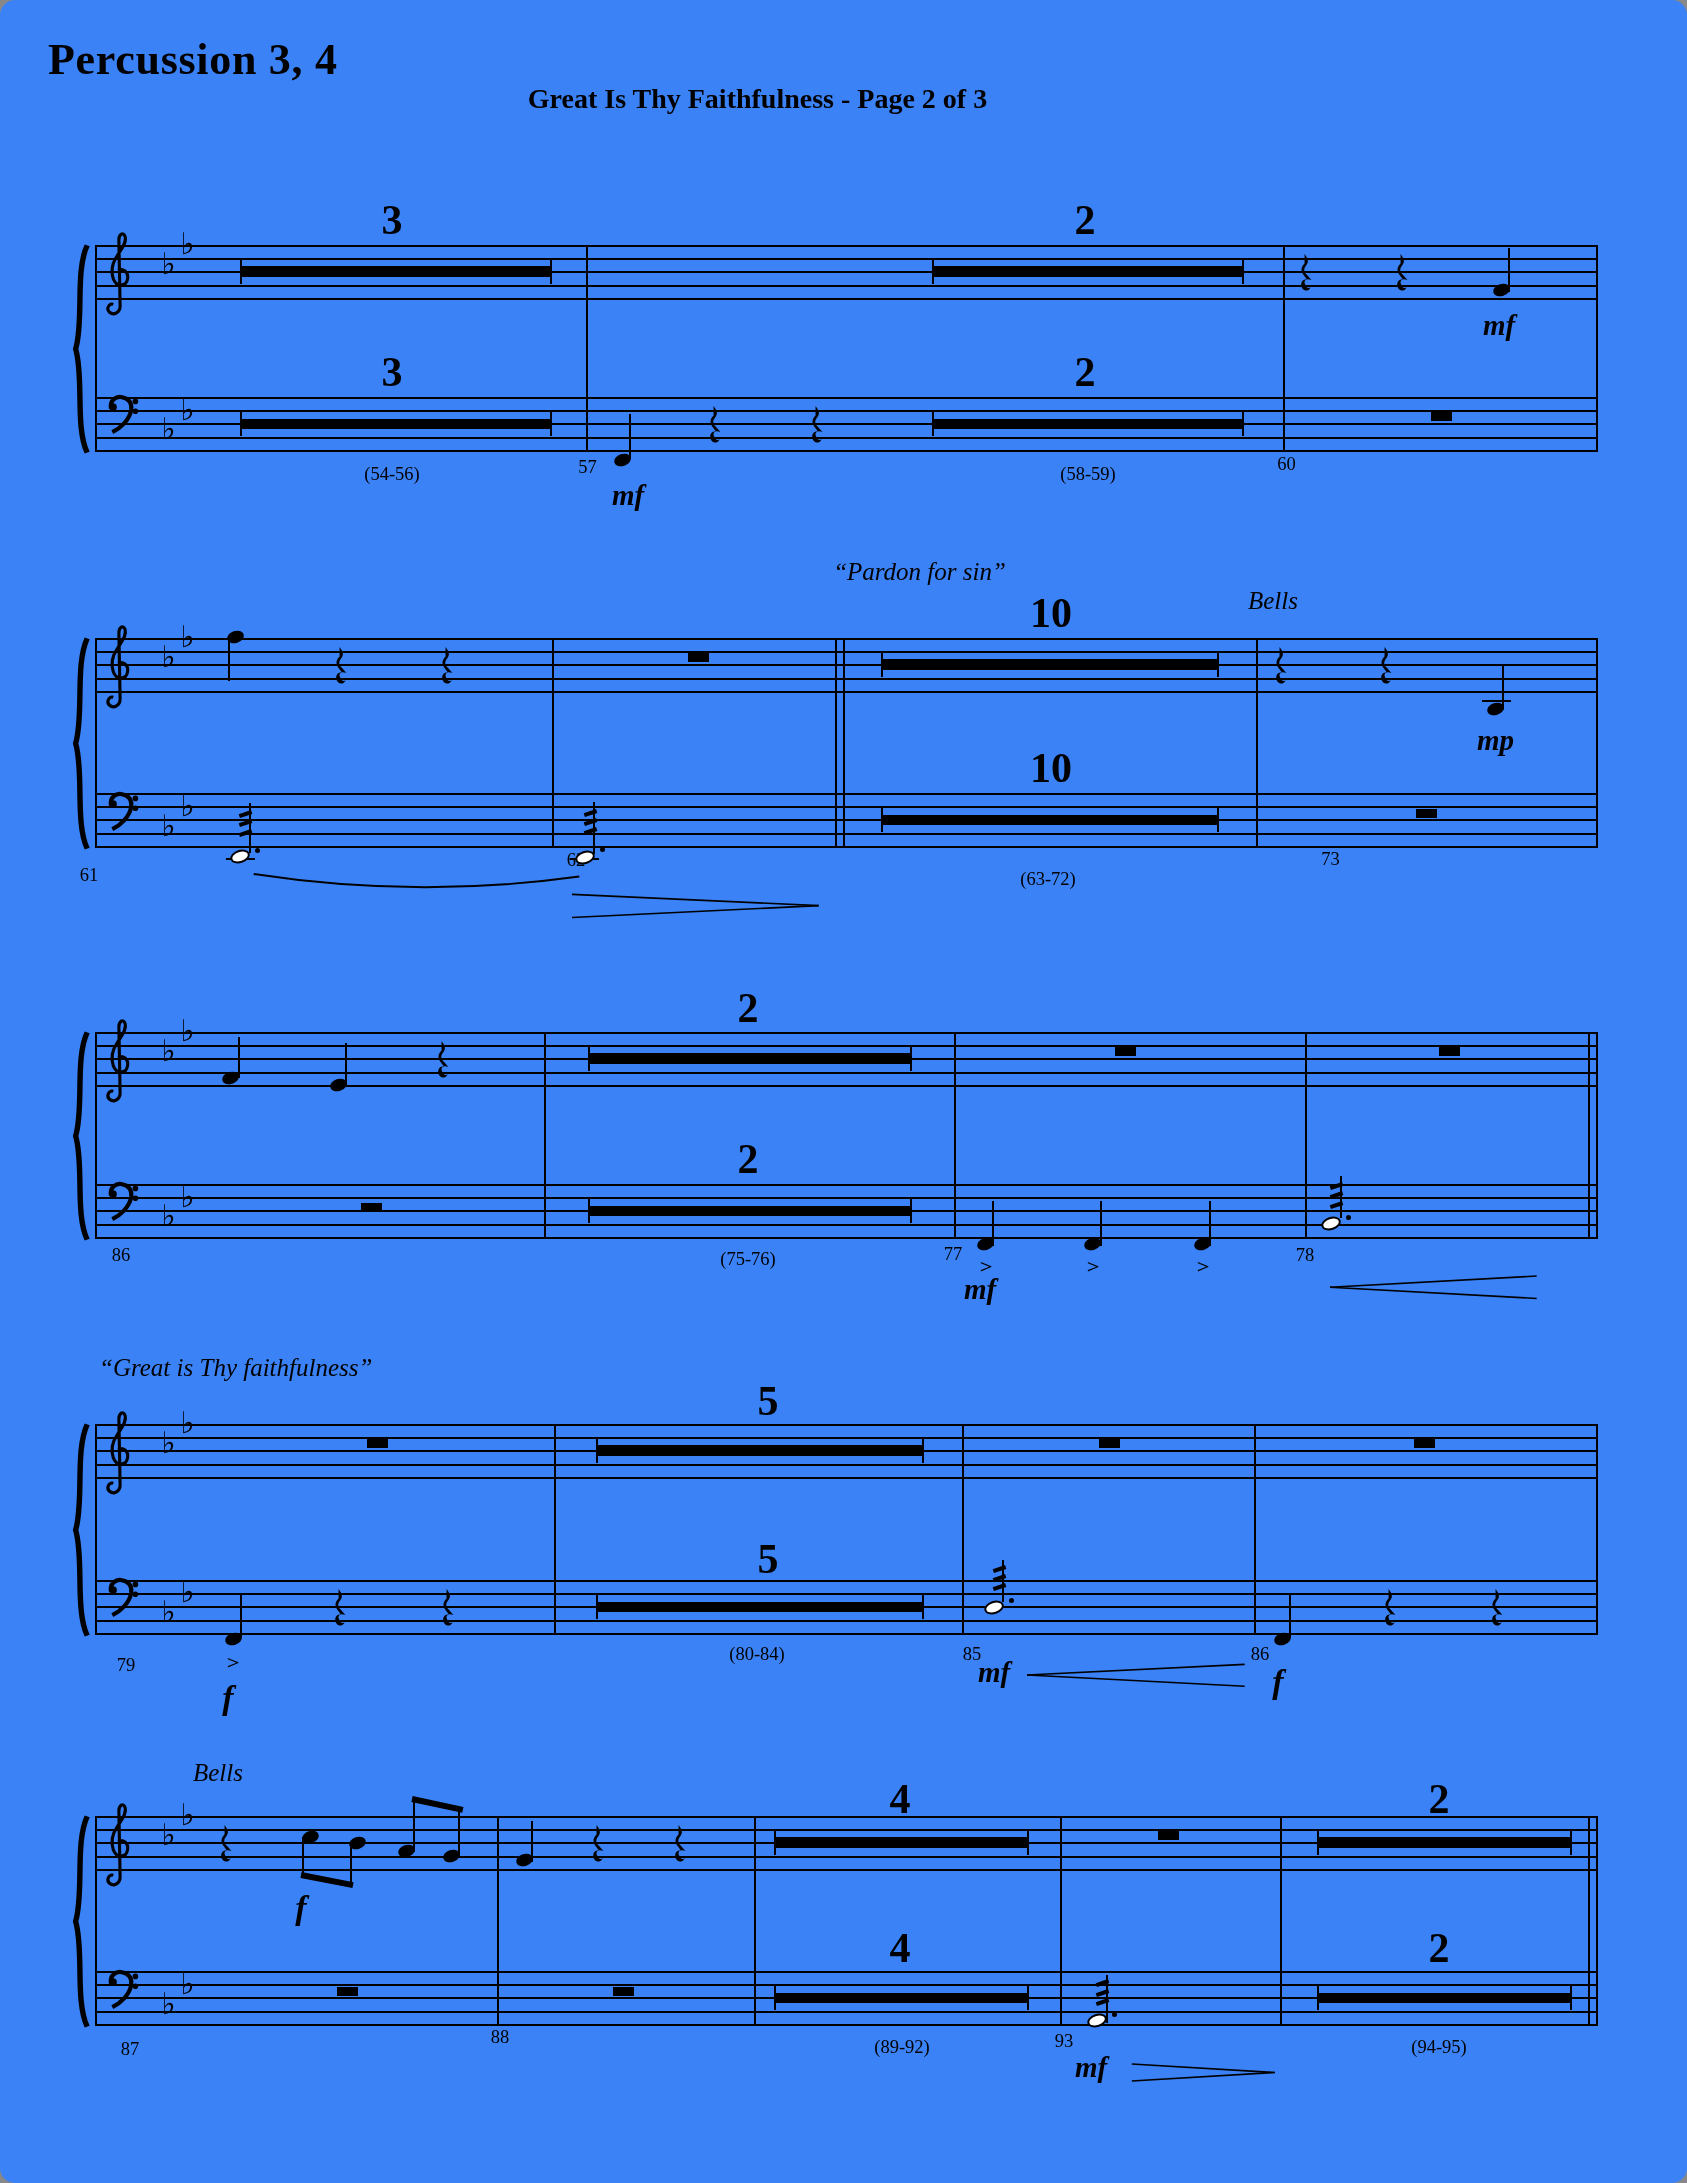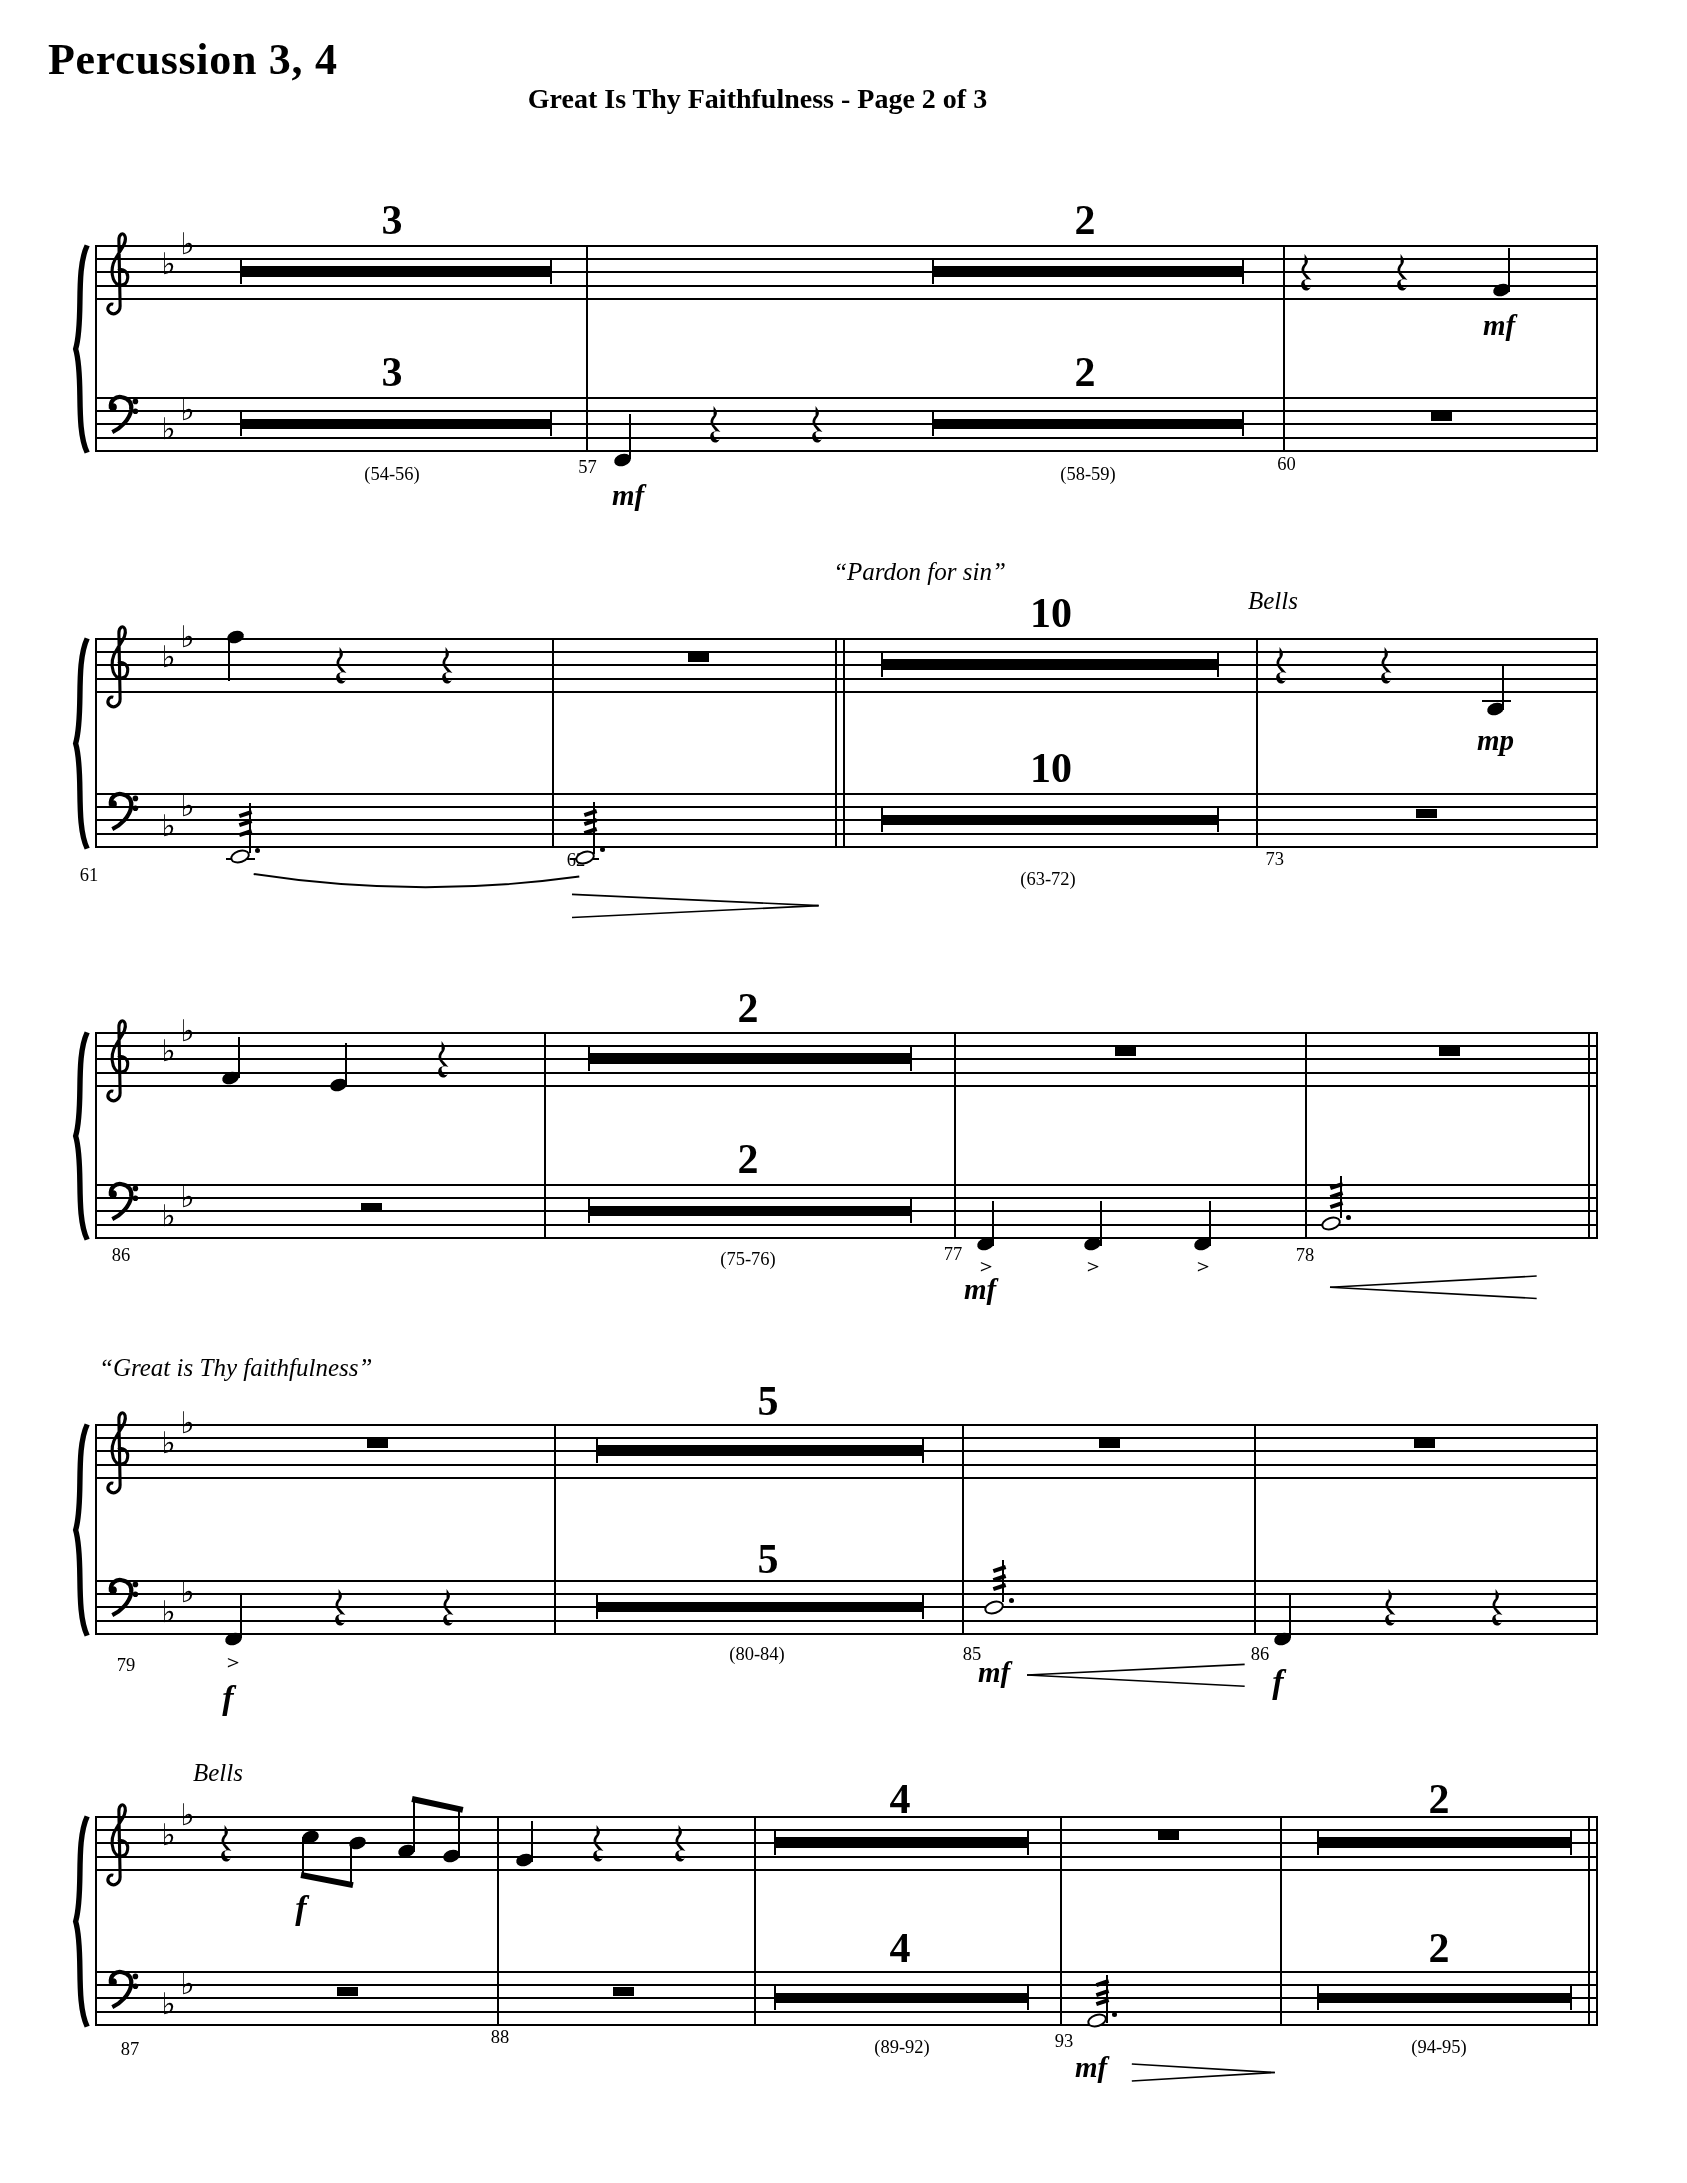--- a/index.html
+++ b/index.html
@@ -1,16 +1,16 @@
 <!DOCTYPE html>
 <html style="font-size:10.6px"><head>
 <meta charset="utf-8">
 <style>
   html,body{margin:0;padding:0;background:#888;}
-  #page{position:relative;width:1687px;height:2183px;background:#ffffff;font-family:"Liberation Serif",serif;color:#000;overflow:hidden;}
+  #page{position:relative;width:1687px;height:2183px;background:#3b82f6;font-family:"Liberation Serif",serif;color:#000;overflow:hidden;border-radius:15px;}
   .title{position:absolute;left:48px;top:34px;font-size:44px;font-weight:bold;letter-spacing:0.7px;}
   .header{position:absolute;left:0;top:83px;width:1515px;text-align:center;font-size:28px;font-weight:bold;}
   .sys{position:absolute;left:0;width:1687px;}
   .st{position:absolute;left:95px;width:1502px;height:55px;
       background:repeating-linear-gradient(to bottom,#000 0 2px,transparent 2px 13.2px);}
   .bl{position:absolute;width:2px;background:#000;top:0;}
   .brace{position:absolute;left:71px;width:18.5px;}
   .clef{position:absolute;}
   .flat{position:absolute;font-family:"DejaVu Sans",sans-serif;font-size:30px;line-height:29px;width:14.6px;text-align:center;}
   .mr{position:absolute;height:24px;border-left:2.6px solid #000;border-right:2.6px solid #000;}
@@ -164,21 +164,21 @@
         <line x1="0" y1="37" x2="373" y2="19" stroke="#000" stroke-width="2.5"></line>
       </svg>
     <div class="wr" style="left:688px;top:15px;"></div>
 
     <div class="mr" style="left:881px;width:334px;top:14.6px;"></div>
     <div class="mr" style="left:881px;width:334px;top:170px;"></div>
     <div class="count" style="left:998px;width:106px;top:-46px;">10</div>
     <div class="count" style="left:998px;width:106px;top:109px;">10</div>
     <div class="mrange" style="left:982px;width:132px;top:232px;">(63-72)</div>
 
-    <div class="mnum" style="left:1231px;width:53px;top:212px;text-align:right;">73</div>
+    <div class="mnum" style="left:1304px;width:53px;top:212px;">73</div>
     <svg class="qr" style="left:1275px;top:9.3px;" viewBox="0 0 22 54">
         <path d="M6 0 C11 7 13 11 8 17 C4 22 5 26 10 31 L16 38 C8 35 4 39 7 45 C9 50 13 51 15 48 C13 54 5 56 2 49 C-1 42 4 35 10 38 L4 30 C0 24 1 19 6 14 Z" fill="#000"></path>
       </svg>
     <svg class="qr" style="left:1380px;top:9.3px;" viewBox="0 0 22 54">
         <path d="M6 0 C11 7 13 11 8 17 C4 22 5 26 10 31 L16 38 C8 35 4 39 7 45 C9 50 13 51 15 48 C13 54 5 56 2 49 C-1 42 4 35 10 38 L4 30 C0 24 1 19 6 14 Z" fill="#000"></path>
       </svg>
     <div class="lg" style="left:1482px;top:62px;"></div>
     <div class="nh" style="left:1487px;top:65px;"></div>
     <div class="stem" style="left:1502px;top:26.5px;height:45px;"></div>
     <div class="dyn" style="left:1459px;width:73px;top:88px;">mp</div>

